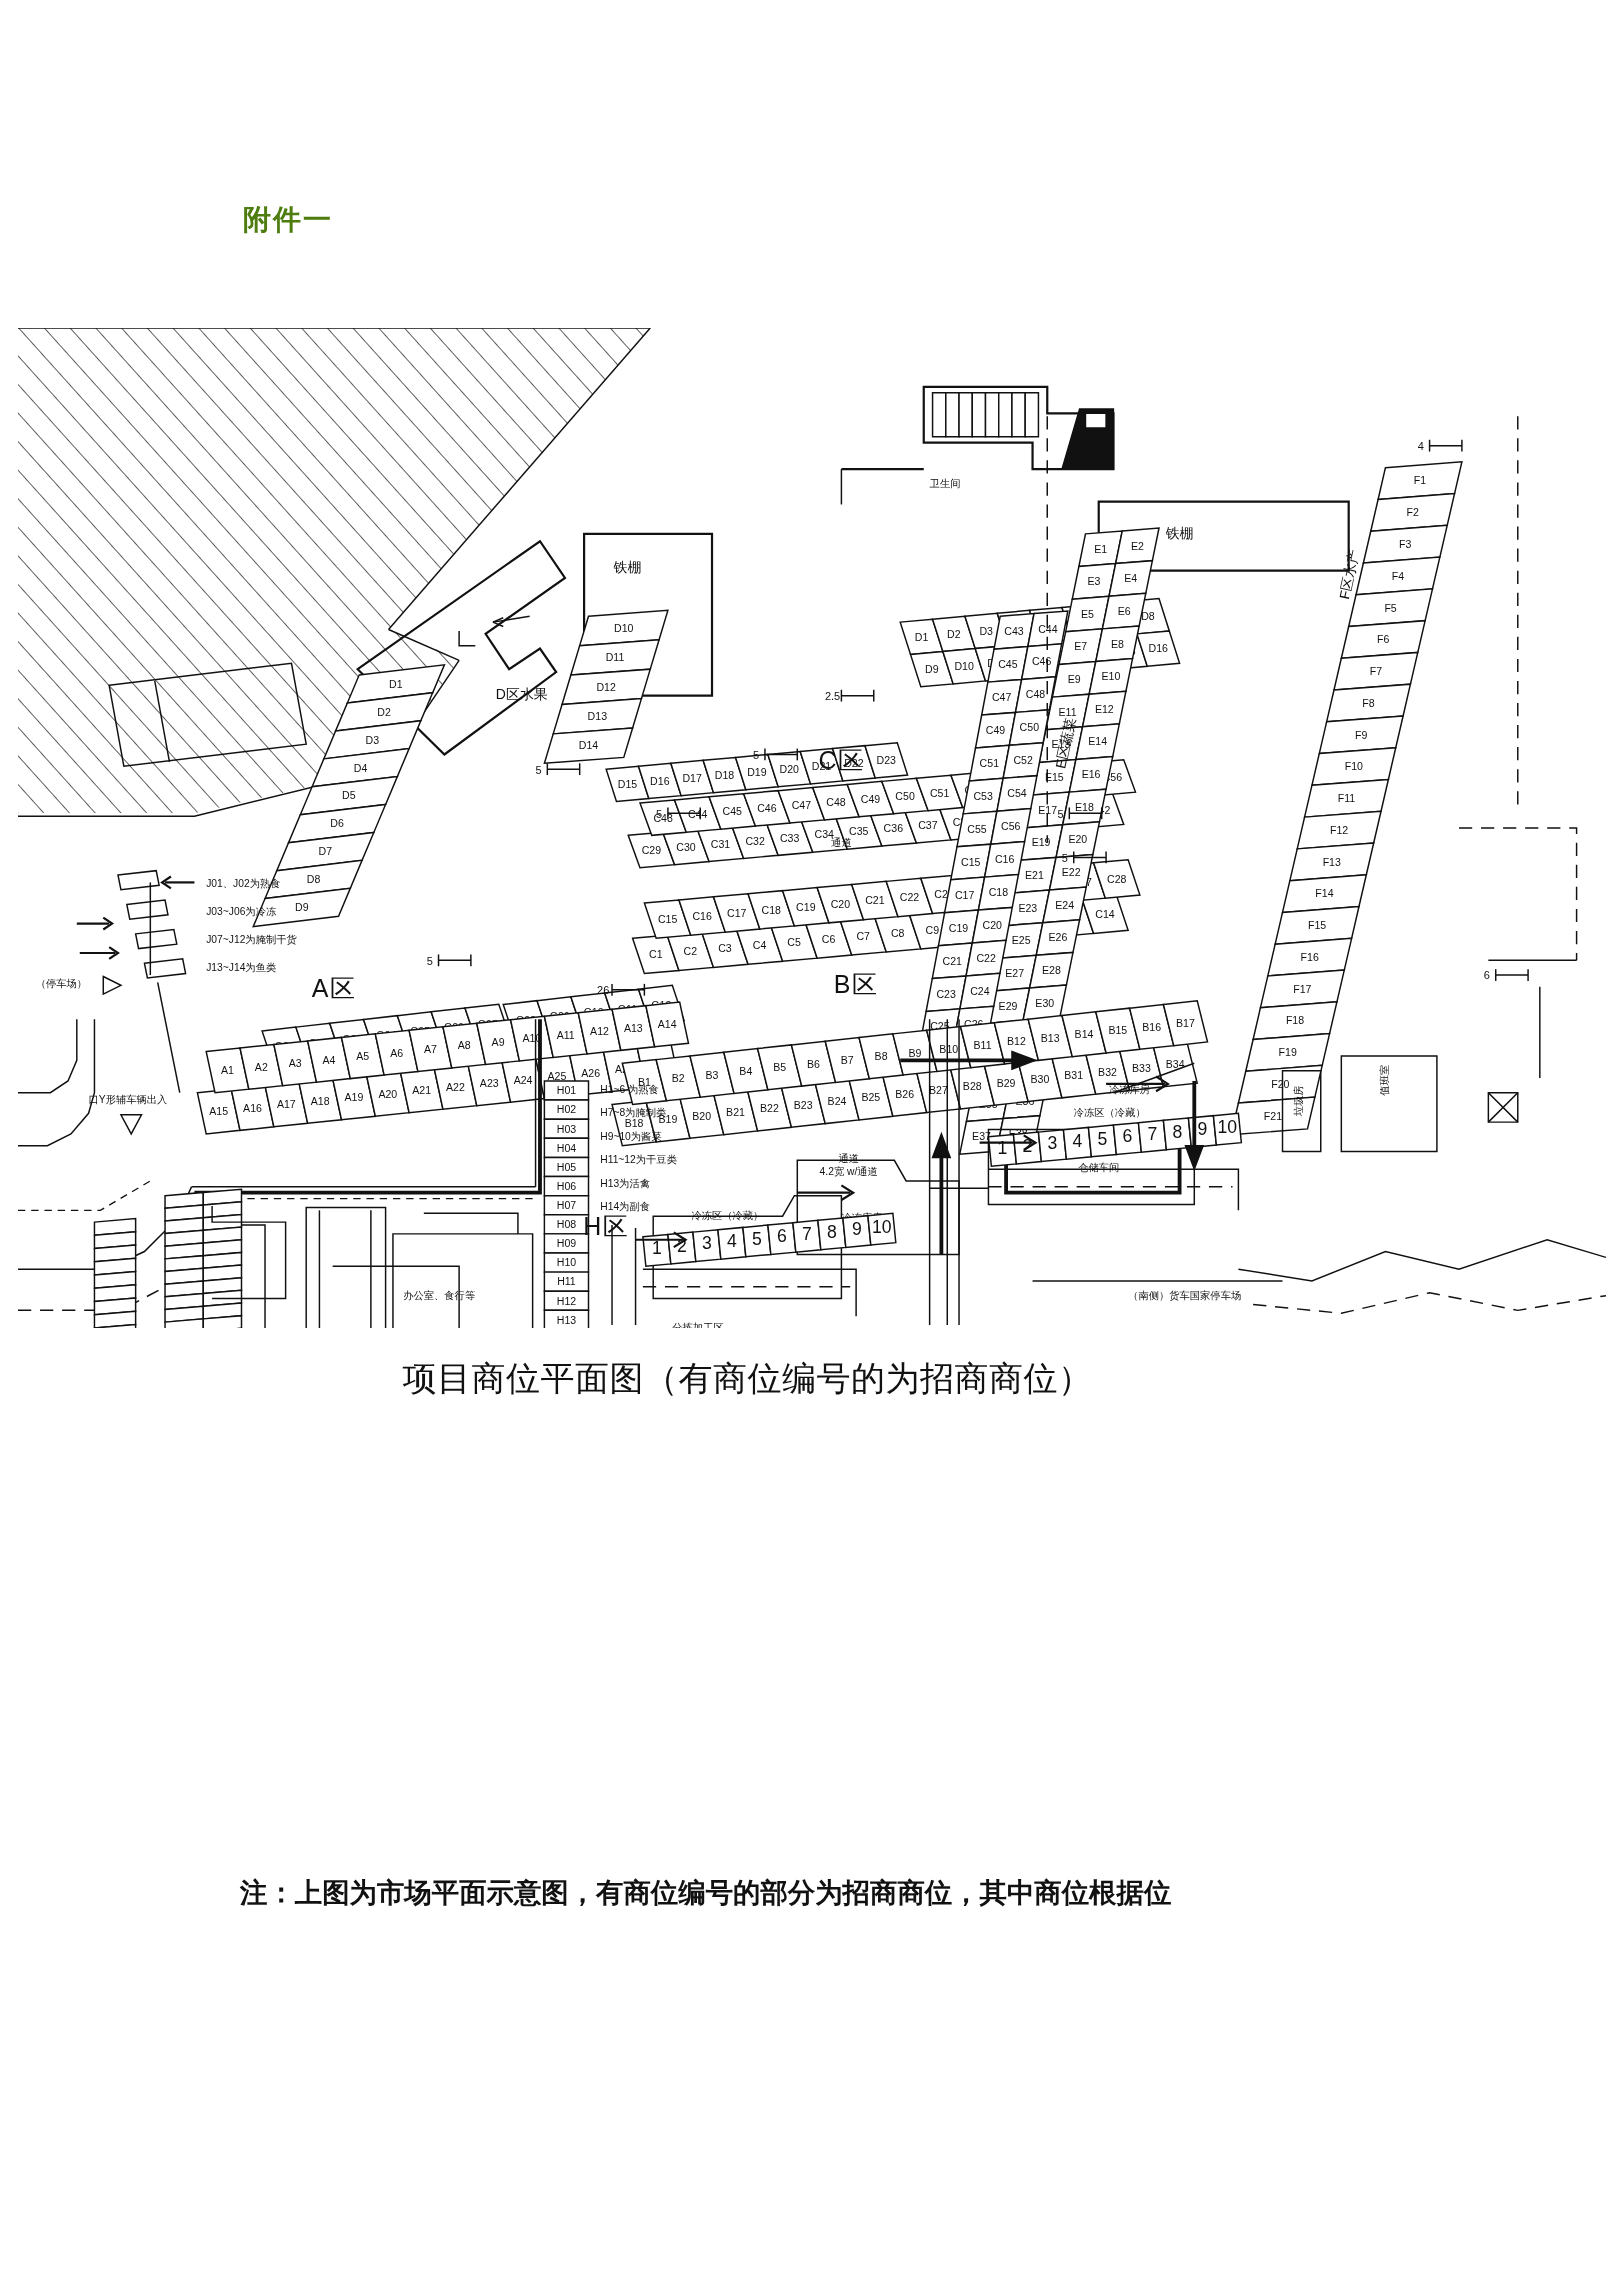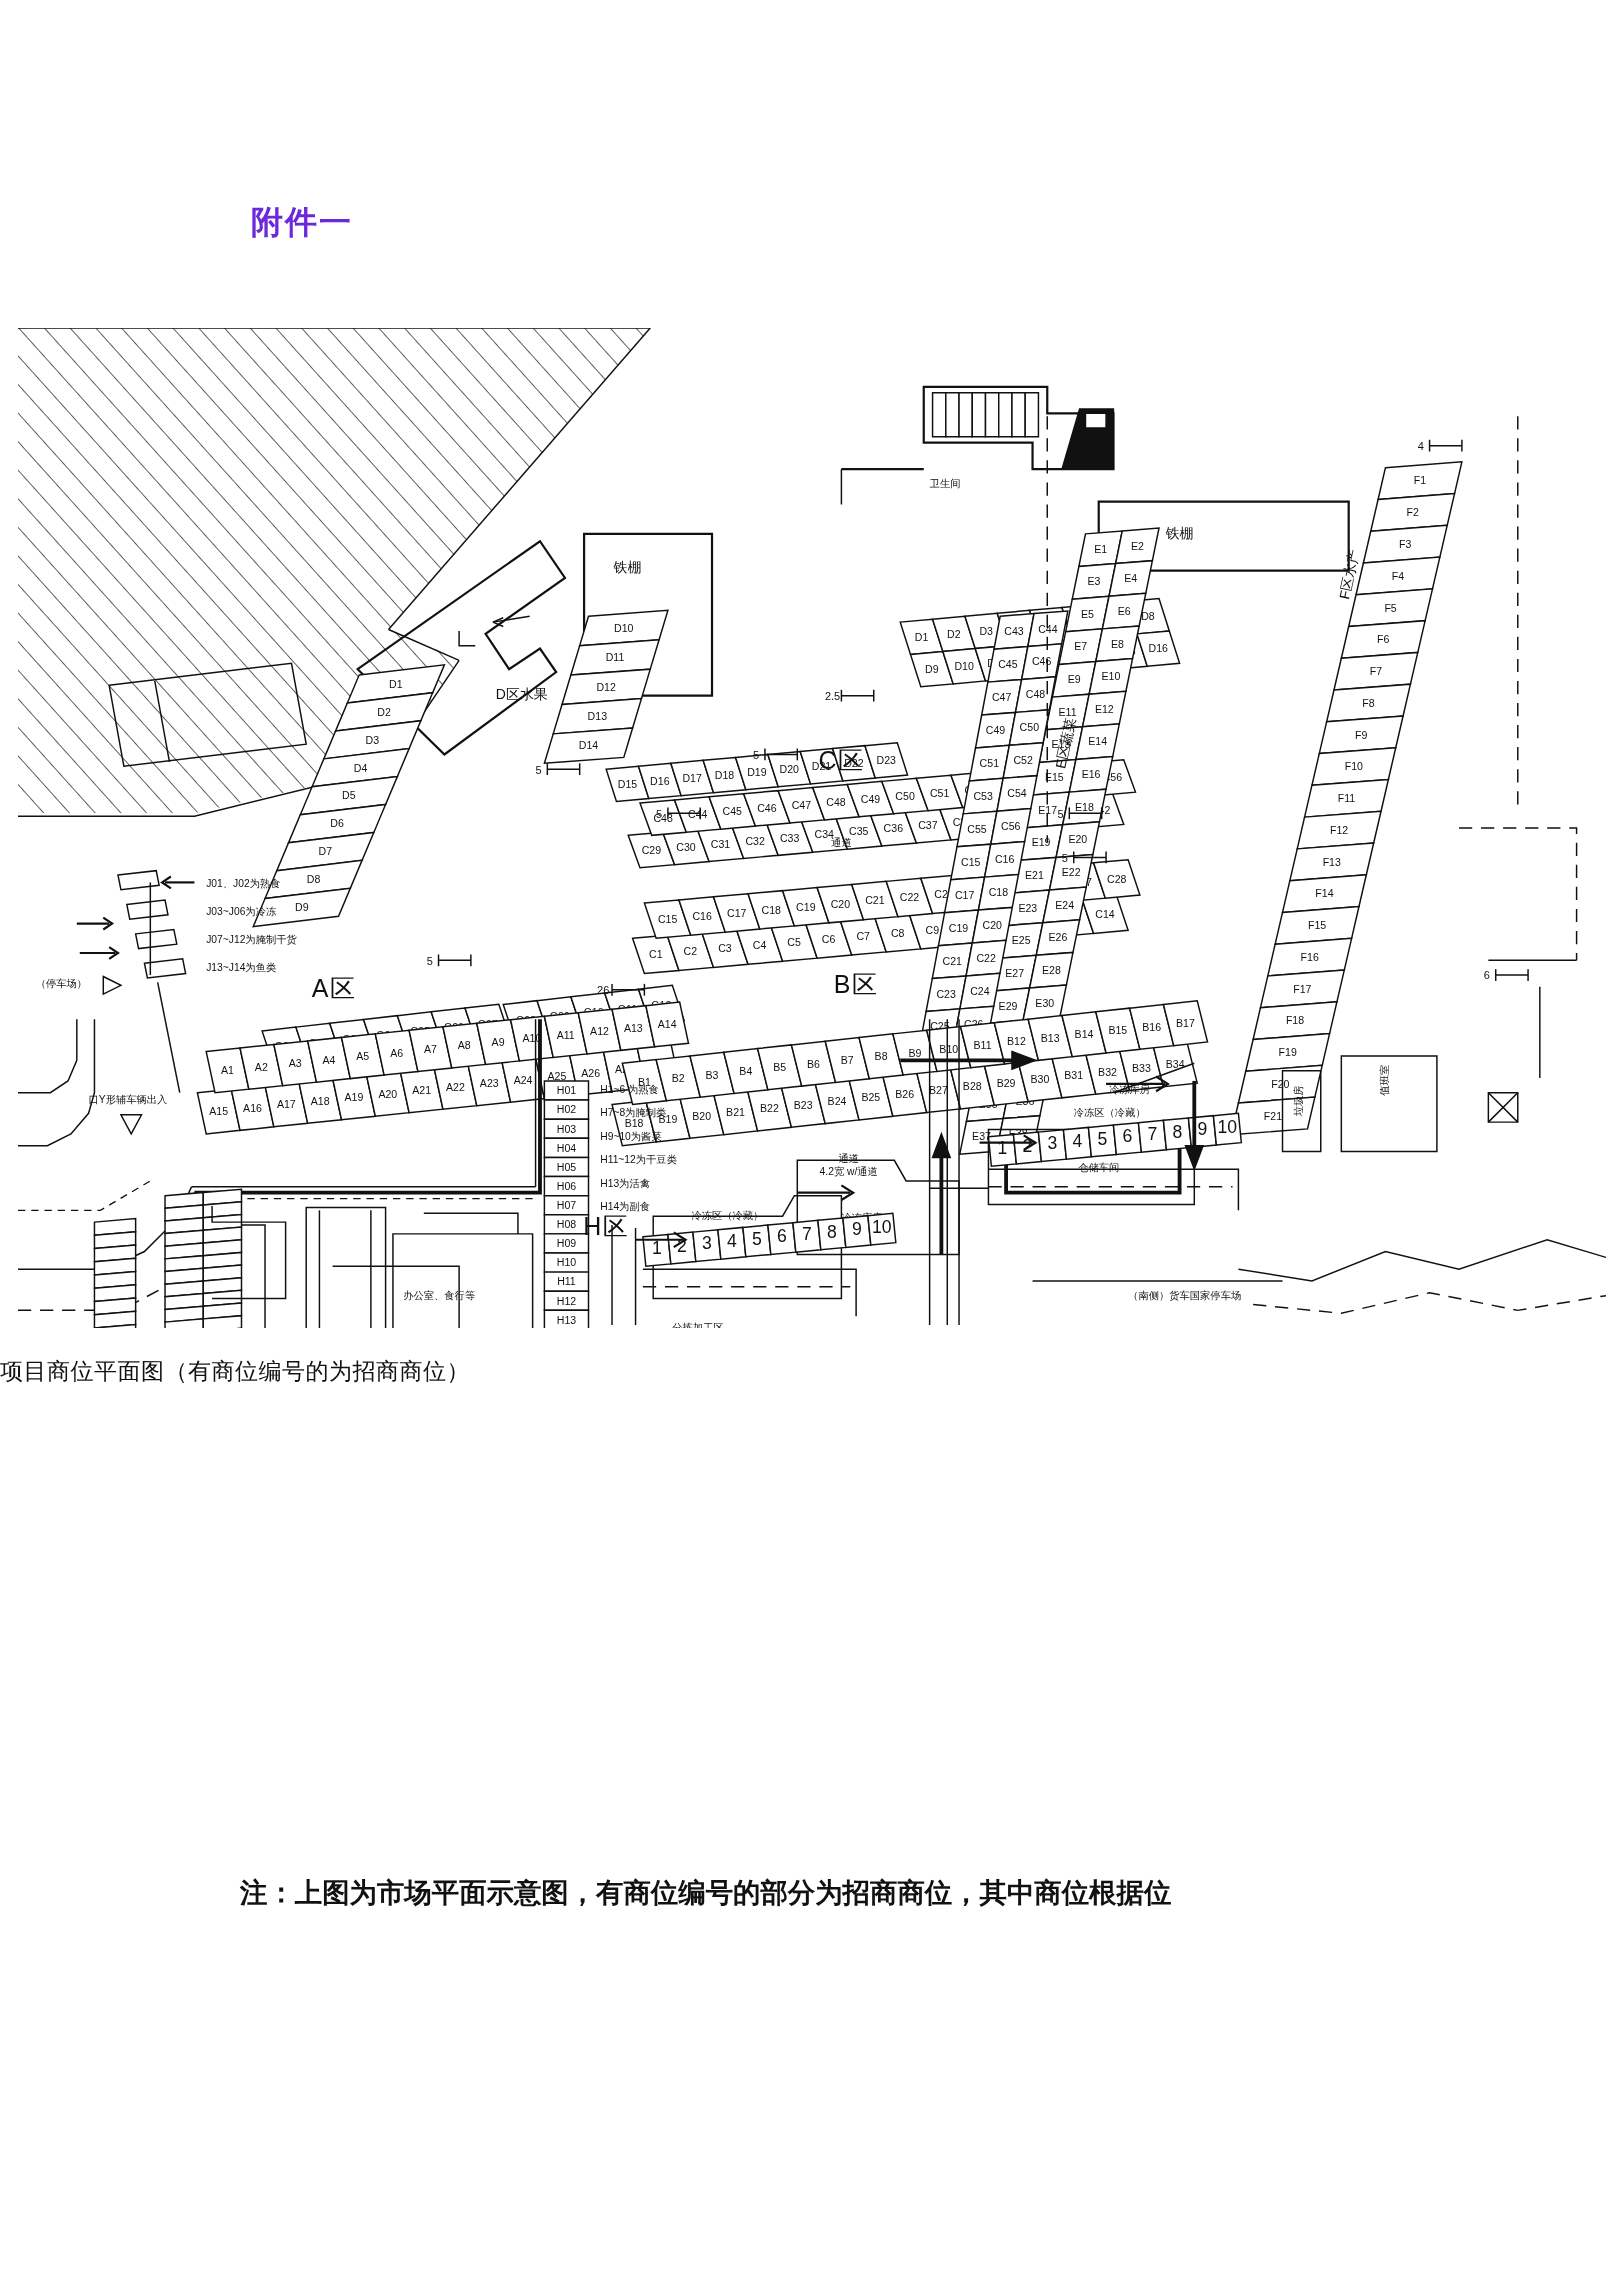--- a/index.html
+++ b/index.html
@@ -4,27 +4,26 @@
 <style>
   html, body { margin:0; padding:0; background:#ffffff; }
   body { width:1619px; height:2290px; position:relative;
          font-family:"Liberation Sans","DejaVu Sans",sans-serif; color:#000; }
 
   #page { position:absolute; inset:0; background:#fff; overflow:hidden; }
 
   
   .attach-title{
     position:absolute; left:243px; top:201px;
-    font-size:32px; font-weight:700; letter-spacing:2px;
-    color:#6d28d9;
-    margin-left:8px;
+    font-size:28px; font-weight:700; letter-spacing:2px;
+    color:#4d7c0f;
   }
   .figure-caption{
     position:absolute; left:0; top:1356px; width:1495px;
-    font-size:23px; color:#111; letter-spacing:0.5px;
+    text-align:center; font-size:34px; color:#111; letter-spacing:0.5px;
   }
   .note-block{
     position:absolute; left:240px; top:1857px; width:1176px;
     font-size:27.4px; font-weight:700; line-height:71px; color:#111;
   }
   .note-block .ln{ display:block; white-space:nowrap; }
   .note-block sup{ font-size:.62em; vertical-align:super; }
 
   
   #drawing{

